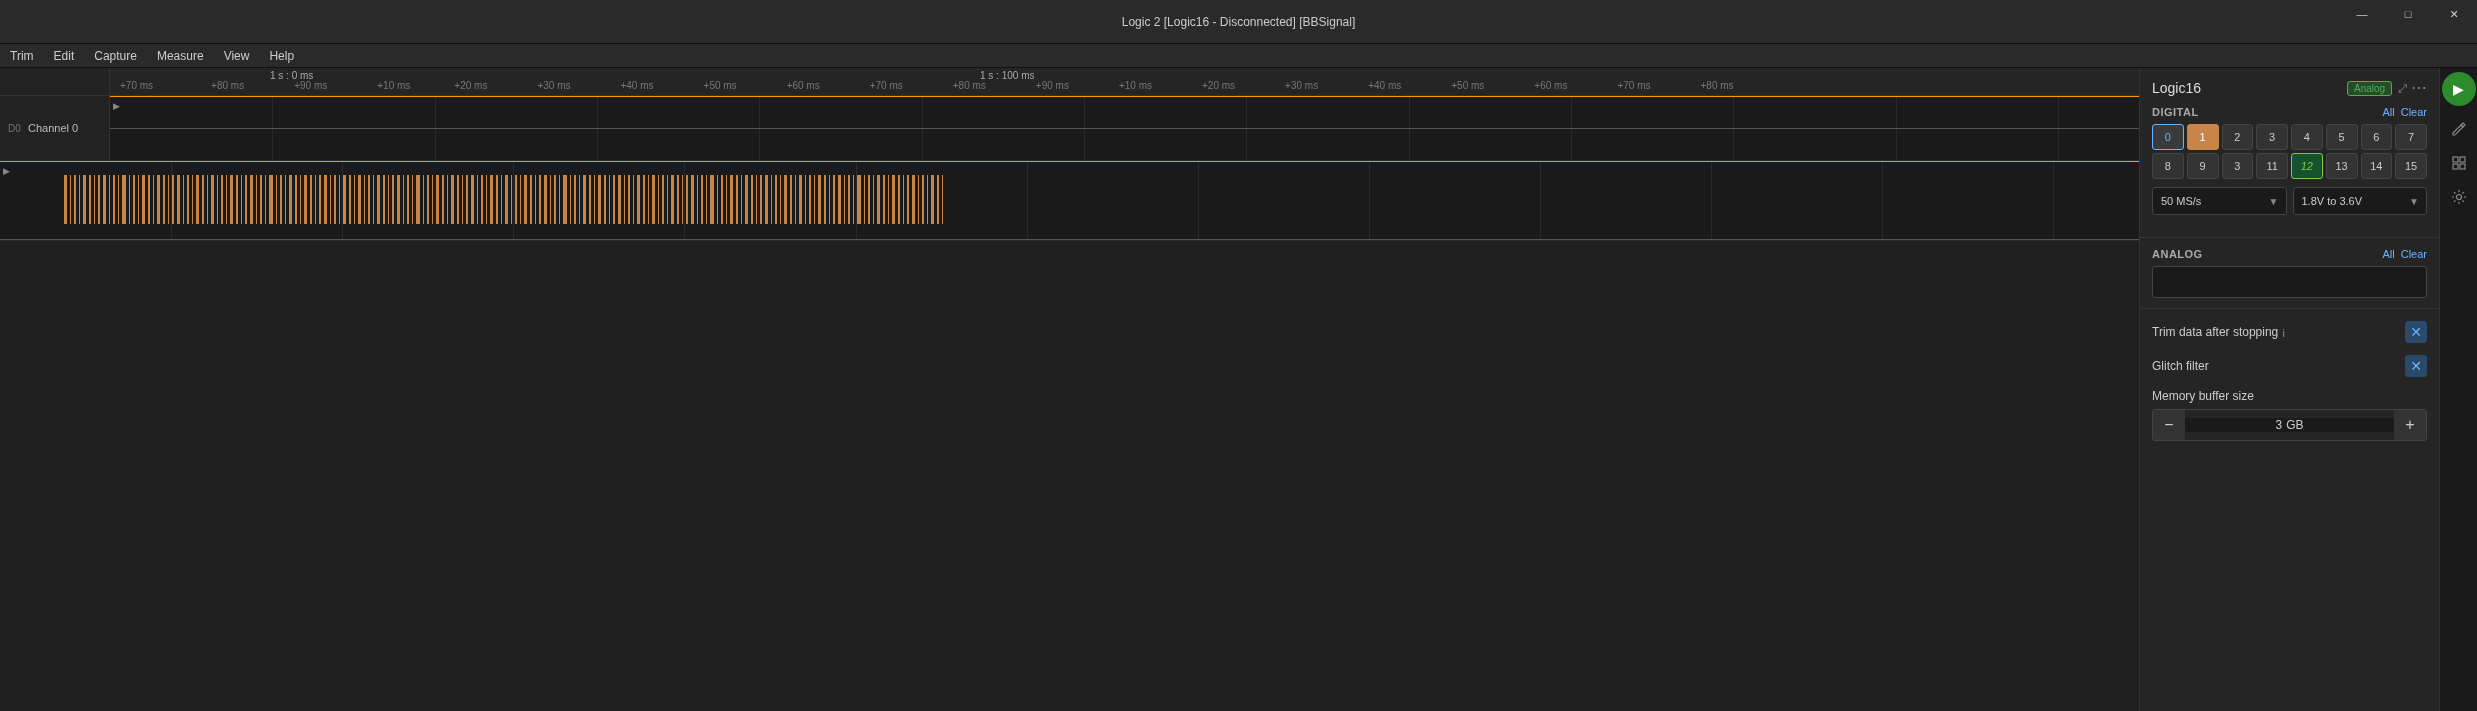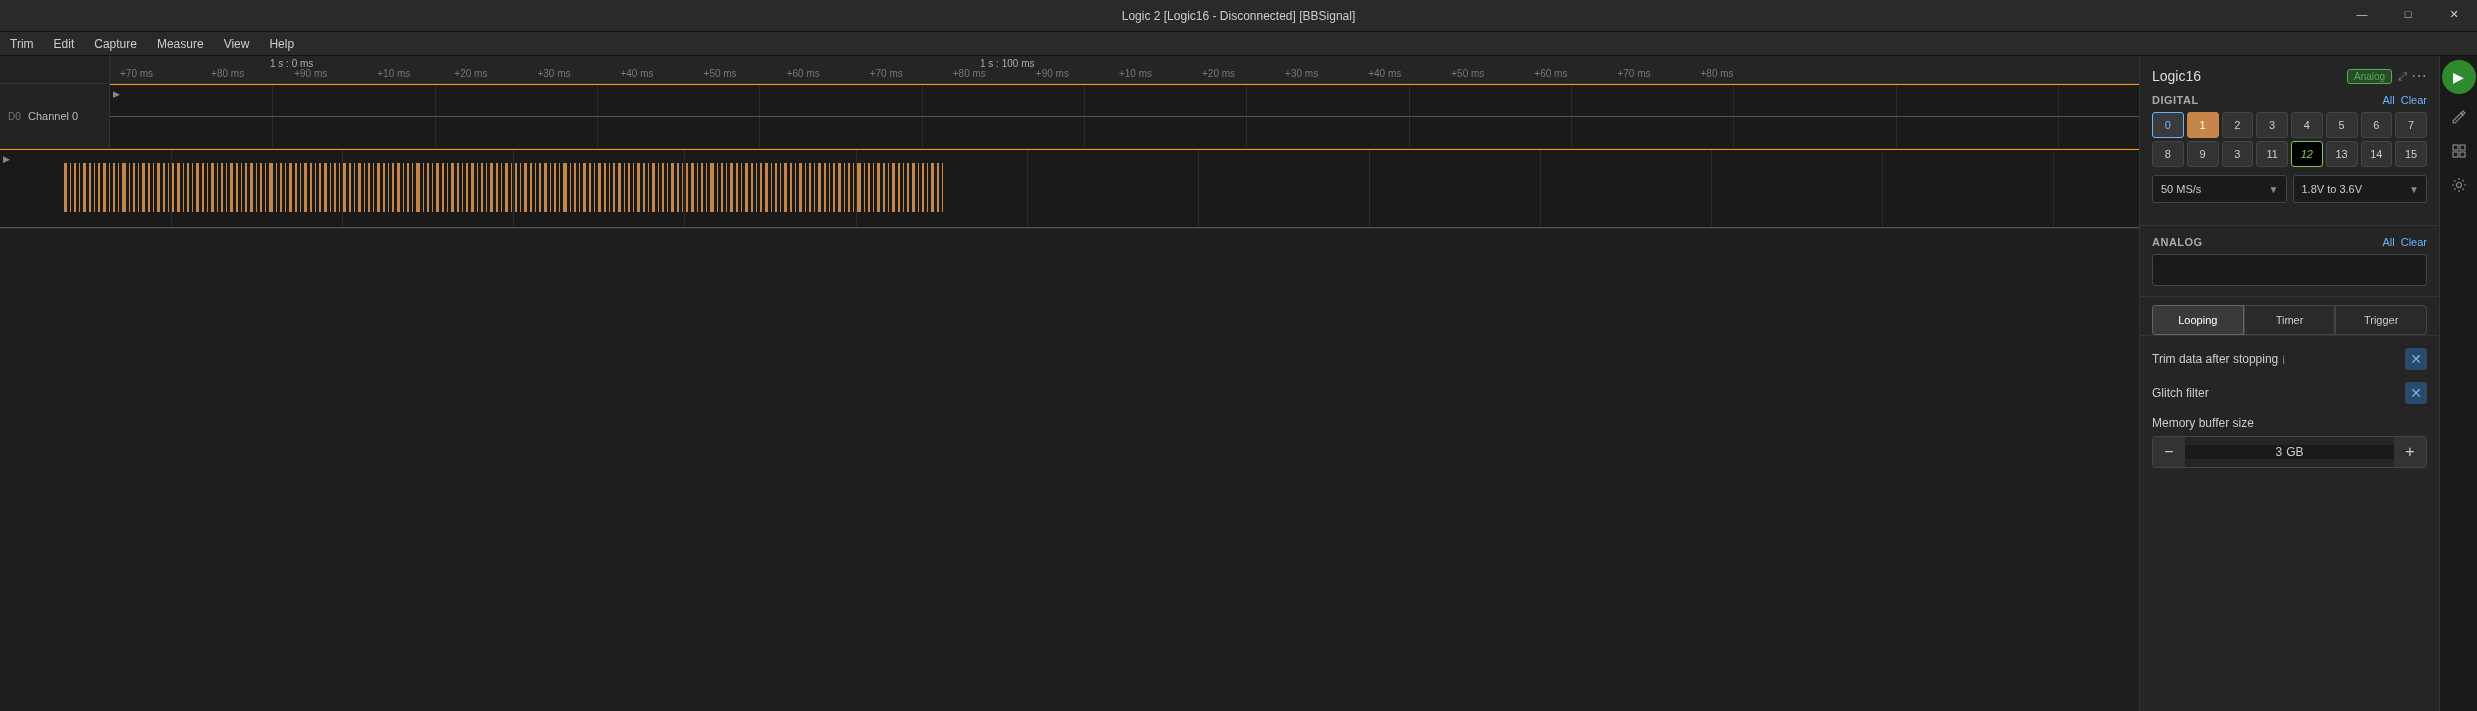--- a/index.html
+++ b/index.html
@@ -11,21 +11,21 @@
       width: 2477px;
       height: 711px;
       overflow: hidden;
       display: flex;
       flex-direction: column;
     }
 
     
     .titlebar {
       background: #2a2a2a;
-      height: 32px;
+      height: 44px;
       display: flex;
       align-items: center;
       justify-content: center;
       border-bottom: 1px solid #111;
       position: relative;
       flex-shrink: 0;
       text-align: center;
     }
     .titlebar-title {
       font-size: 12px;
@@ -952,21 +952,21 @@
           <button class="ch-btn">2</button>
           <button class="ch-btn">3</button>
           <button class="ch-btn">4</button>
           <button class="ch-btn">5</button>
           <button class="ch-btn">6</button>
           <button class="ch-btn">7</button>
           <button class="ch-btn">8</button>
           <button class="ch-btn">9</button>
           <button class="ch-btn">3</button>
           <button class="ch-btn">11</button>
-          <button class="ch-btn" style="background:#000000; border-color:#8BC34A; color:#8BC34A;font-style:italic;">12</button>
+          <button class="ch-btn" style="background:#14532d; border-color:#8BC34A; color:#8BC34A;font-style:italic;">12</button>
           <button class="ch-btn">13</button>
           <button class="ch-btn">14</button>
           <button class="ch-btn">15</button>
         </div>
 
         <div class="settings-row">
           <div class="dropdown-wrapper">
             <select>
               <option>50 MS/s</option>
               <option>1 MS/s</option>
@@ -993,25 +993,20 @@
       <div class="section-header">
         <span class="section-title">Analog</span>
         <div class="section-actions">
           <span class="action-link">All</span>
           <span class="action-link">Clear</span>
         </div>
       </div>
       <div class="analog-input-box"></div>
     </div>
 
-    <div class="tabs-row">
-      <button class="tab-btn active">Looping</button>
-      <button class="tab-btn">Timer</button>
-      <button class="tab-btn">Trigger</button>
-    </div>
 
     <div class="settings-panel">
 
       <div class="setting-row">
         <div class="setting-label">
           <span>Trim data after stopping</span>
           <span class="info-icon">ℹ</span>
         </div>
         <div class="toggle-x active">✕</div>
       </div>

